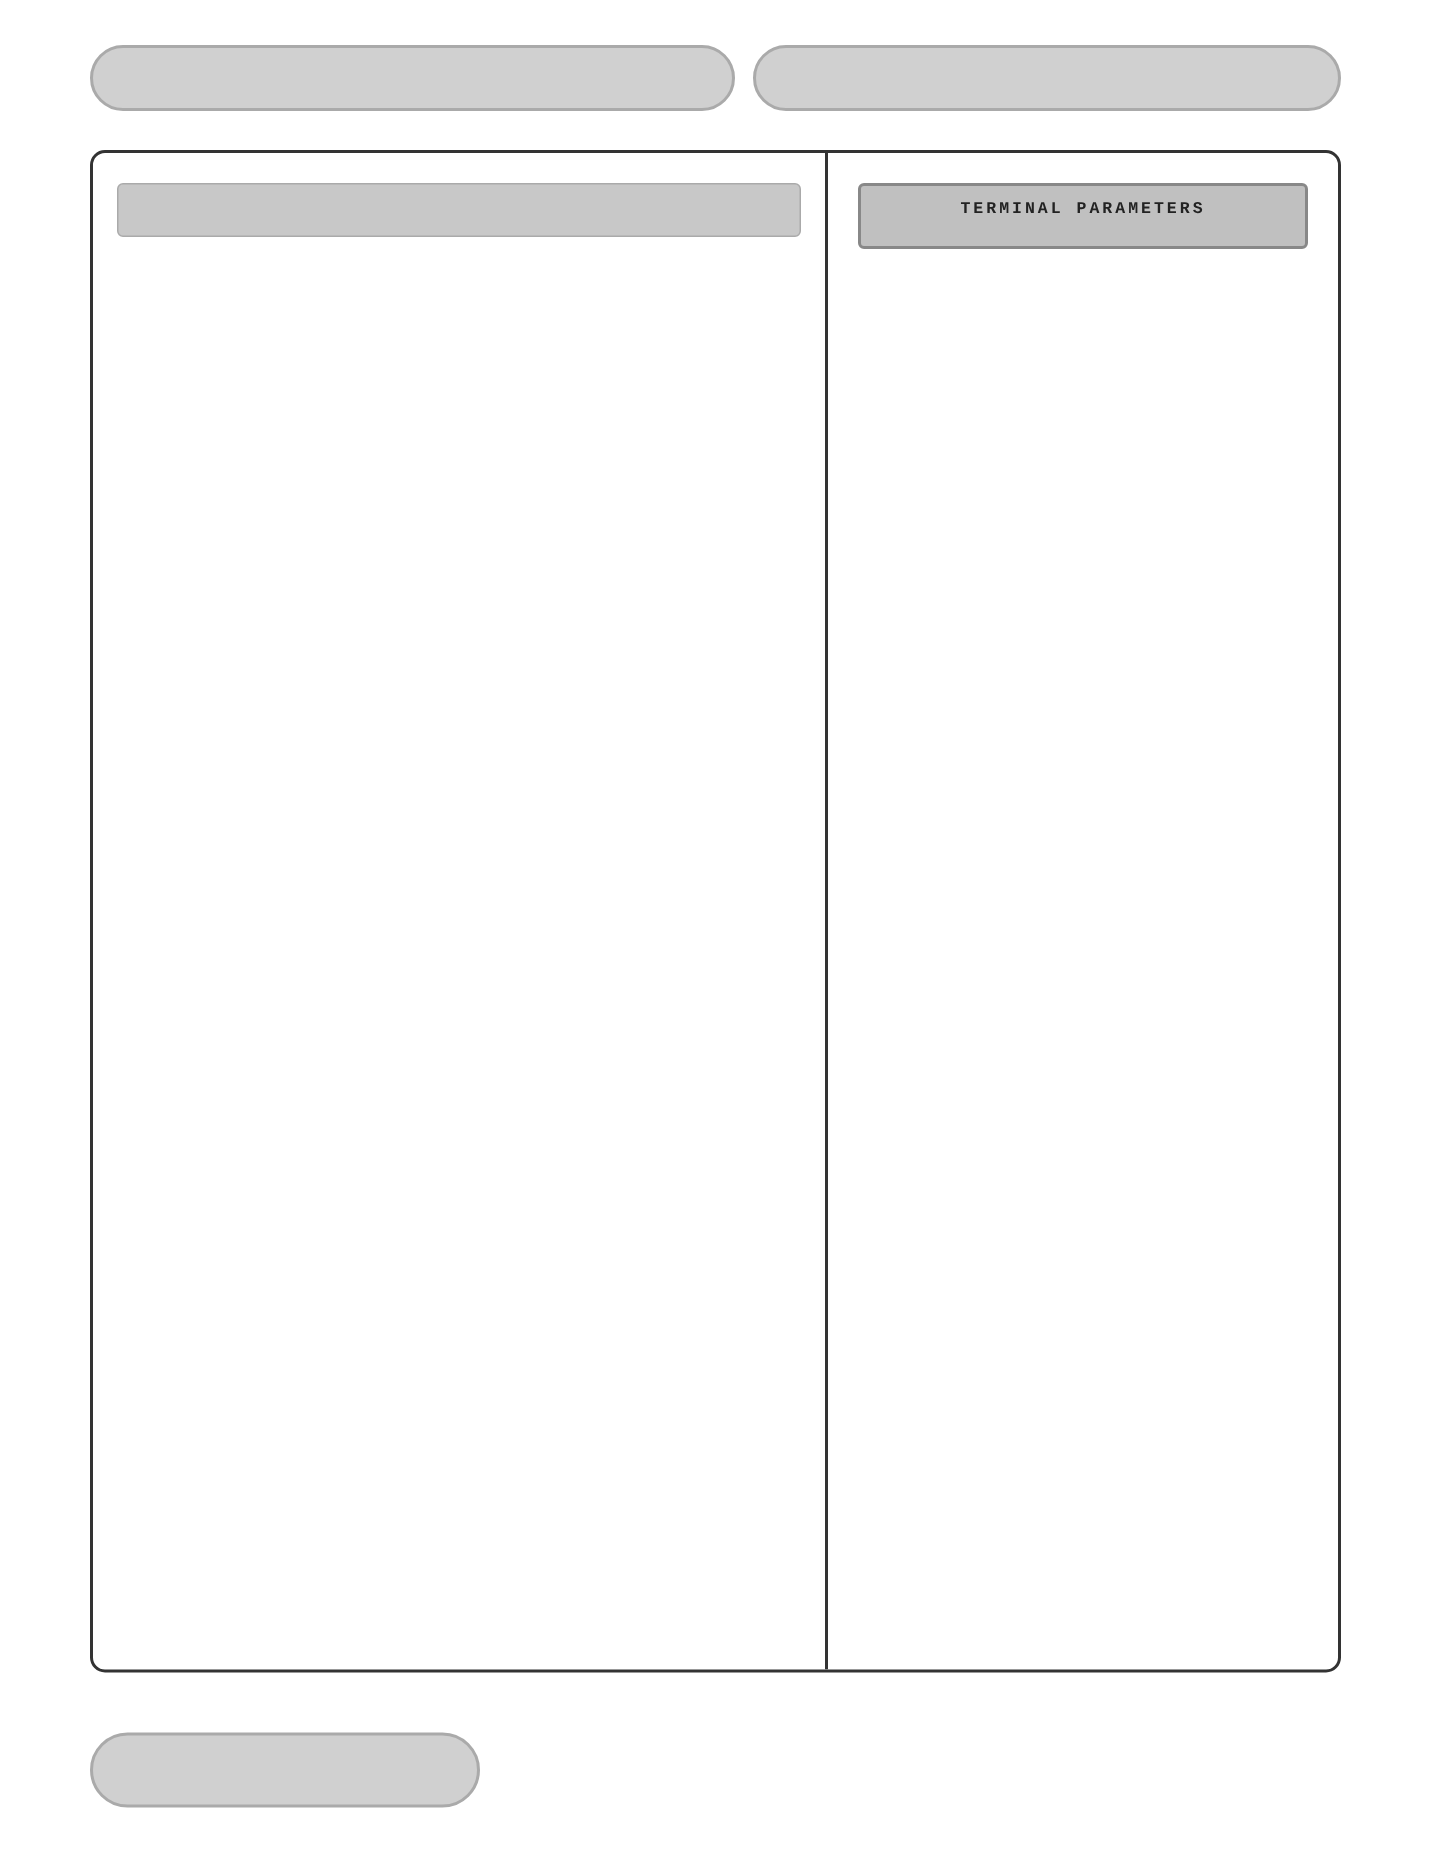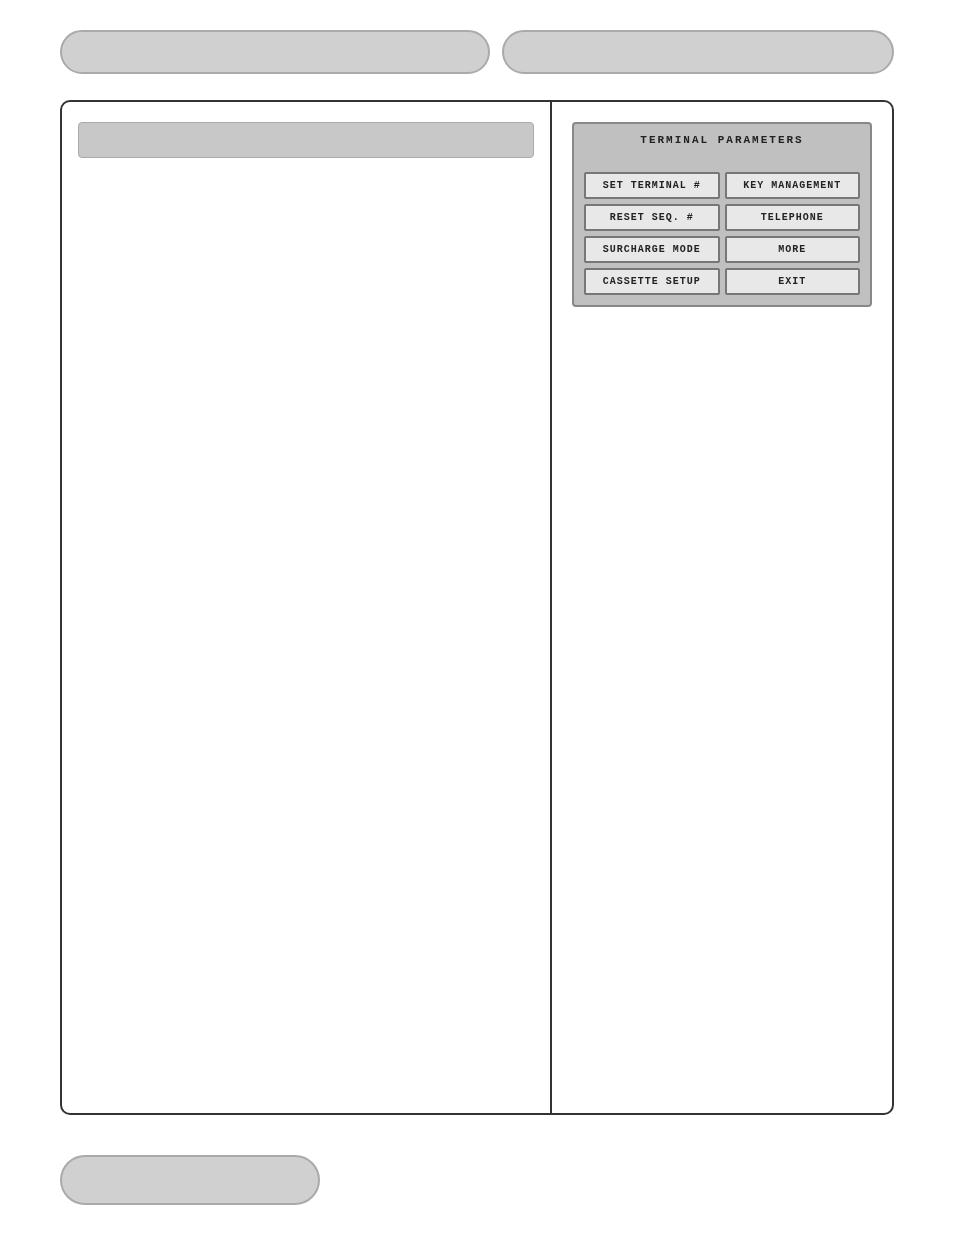--- a/index.html
+++ b/index.html
@@ -82,21 +82,21 @@
       border-radius: 4px;
       padding: 10px;
     }
 
     .terminal-params-title {
       text-align: center;
       font-size: 11px;
       font-weight: bold;
       letter-spacing: 2px;
       color: #222222;
-      margin-bottom: 26px;
+      margin-bottom: 8px;
       font-family: 'Courier New', Courier, monospace;
     }
 
     .params-grid {
       display: grid;
       grid-template-columns: 1fr 1fr;
       gap: 5px;
     }
 
     .param-btn {
@@ -137,30 +137,20 @@
 
 <div class="main-container">
 
   <div class="left-panel">
     <div class="left-panel-header"></div>
   </div>
 
   <div class="right-panel">
     <div class="terminal-params-box">
       <div class="terminal-params-title">TERMINAL  PARAMETERS</div>
-      <div class="params-grid">
-        <button class="param-btn">SET TERMINAL #</button>
-        <button class="param-btn">KEY MANAGEMENT</button>
-        <button class="param-btn">RESET SEQ. #</button>
-        <button class="param-btn">TELEPHONE</button>
-        <button class="param-btn">SURCHARGE MODE</button>
-        <button class="param-btn">MORE</button>
-        <button class="param-btn">CASSETTE SETUP</button>
-        <button class="param-btn">EXIT</button>
-      </div>
     </div>
   </div>
 
 </div>
 
 <div class="bottom-bar">
   <div class="bottom-tab"></div>
 </div>
 
 </body></html>

